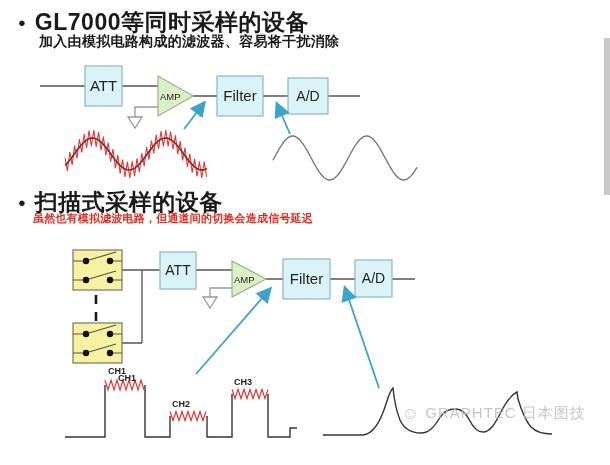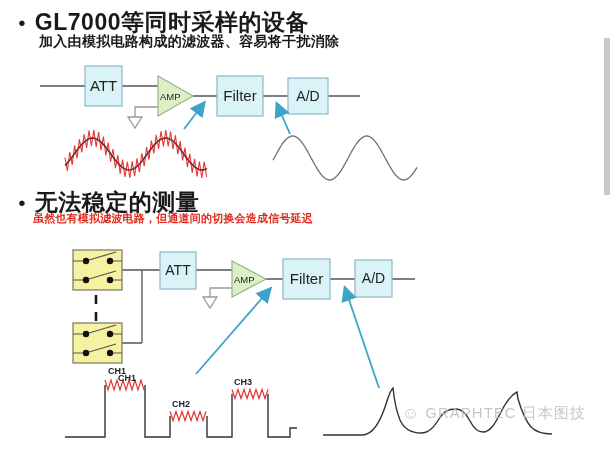--- a/index.html
+++ b/index.html
@@ -29,21 +29,21 @@
 <div class="canvas">
 
   <div class="title-row t1">
     <span class="bullet">●</span>
     <span class="title-text">GL7000等同时采样的设备</span>
   </div>
   <div class="subtitle">加入由模拟电路构成的滤波器、容易将干扰消除</div>
 
   <div class="title-row t2">
     <span class="bullet">●</span>
-    <span class="title-text">无法稳定的测量</span>
+    <span class="title-text">扫描式采样的设备</span>
   </div>
   <div class="notes">
     <div>虽然也有模拟滤波电路，但通道间的切换会造成信号延迟</div>
   </div>
 
   <svg class="layer" width="610" height="465" viewBox="0 0 610 465">
     <defs>
       <marker id="arw" viewBox="0 0 10 10" refX="8" refY="5" markerWidth="9" markerHeight="9" orient="auto">
         <path d="M0,0 L10,5 L0,10 z" fill="#3da3c9"></path>
       </marker>

